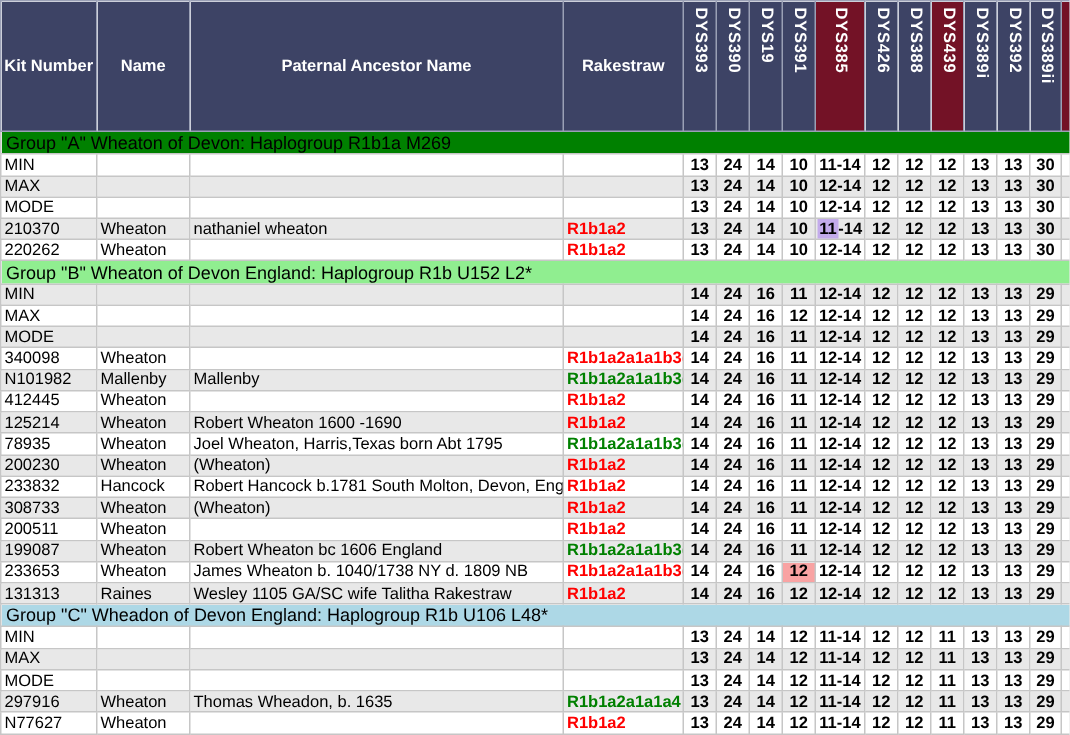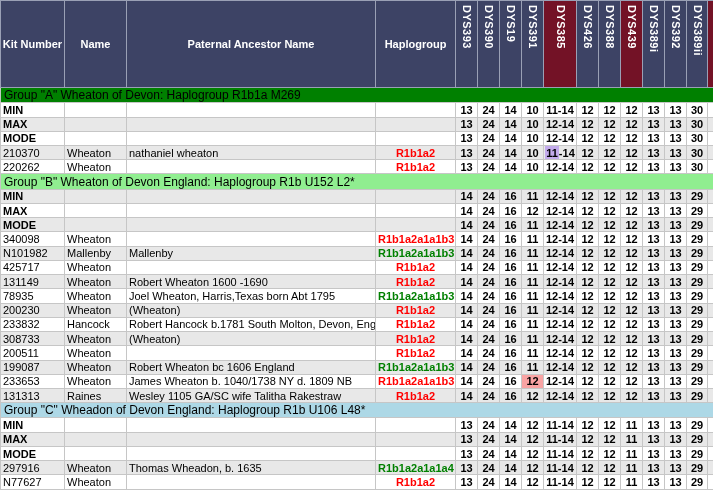--- a/index.html
+++ b/index.html
@@ -23,22 +23,22 @@
   th{background:var(--header_navy);color:#fff;font-size:11px;font-weight:bold;
      border:1px solid #9aa0b5;padding:0;overflow:hidden;}
   th.th-text{vertical-align:middle;text-align:center;}
   th.th-marker{vertical-align:top;text-align:center;padding-top:4px;}
   th.th-marker .vtext{writing-mode:vertical-rl;display:inline-block;line-height:1;
      letter-spacing:0.5px;white-space:nowrap;}
   th.maroon{background:var(--header_maroon);}
   td{border:1px solid var(--grid);font-size:11px;color:#000;padding:0 2px;
      white-space:nowrap;overflow:hidden;height:14px;}
   td.kit,td.name,td.anc{text-align:left;}
-  td.kit.bold{font-weight:bold;}
-  td.hap{font-weight:bold;text-align:center;}
+  td.kit.bold{font-weight:normal;}
+  td.hap{font-weight:bold;}
   td.hap.hg-red{color:var(--hg_red);}
   td.hap.hg-green{color:var(--hg_green);}
   td.val{text-align:center;font-weight:bold;padding:0;}
   td.sliver{padding:0;}
   tr.stripe td{background:var(--stripe_gray);}
   td.group-cell{font-size:12px;padding:0 0 0 3px;border-left:1px solid var(--grid);
      border-right:1px solid var(--grid);}
   td.band-green{background:var(--band_green);}
   td.band-lightgreen{background:var(--band_lightgreen);}
   td.band-lightblue{background:var(--band_lightblue);}
@@ -65,21 +65,21 @@
     <col style="width:22px">
       <col style="width:22px">
       <col style="width:21px">
       <col style="width:6px">
   </colgroup>
   <thead>
     <tr id="header-row">
         <th class="th-text">Kit Number</th>
         <th class="th-text">Name</th>
         <th class="th-text">Paternal Ancestor Name</th>
-        <th class="th-text">Haplogroup</th>
+        <th class="th-text">Rakestraw</th>
         <th class="th-marker"><span class="vtext">DYS393</span></th>
         <th class="th-marker"><span class="vtext">DYS390</span></th>
         <th class="th-marker"><span class="vtext">DYS19</span></th>
         <th class="th-marker"><span class="vtext">DYS391</span></th>
         <th class="th-marker maroon"><span class="vtext">DYS385</span></th>
         <th class="th-marker"><span class="vtext">DYS426</span></th>
         <th class="th-marker"><span class="vtext">DYS388</span></th>
         <th class="th-marker maroon"><span class="vtext">DYS439</span></th>
         <th class="th-marker"><span class="vtext">DYS389i</span></th>
         <th class="th-marker"><span class="vtext">DYS392</span></th>
@@ -268,39 +268,39 @@
         <td class="val">12-14</td>
         <td class="val">12</td>
         <td class="val">12</td>
         <td class="val">12</td>
         <td class="val">13</td>
         <td class="val">13</td>
         <td class="val">29</td>
         <td class="sliver"></td>
       </tr>
       <tr>
-        <td class="kit">425717</td>
-        <td class="name">Wheaton</td>
-        <td class="anc"></td>
-        <td class="hap hg-red">R1b1a2</td>
-        <td class="val">14</td>
-        <td class="val">24</td>
-        <td class="val">16</td>
-        <td class="val">11</td>
-        <td class="val">12-14</td>
-        <td class="val">12</td>
-        <td class="val">12</td>
-        <td class="val">12</td>
-        <td class="val">13</td>
-        <td class="val">13</td>
-        <td class="val">29</td>
-        <td class="sliver"></td>
-      </tr>
-      <tr class="stripe">
-        <td class="kit">131149</td>
+        <td class="kit">412445</td>
+        <td class="name">Wheaton</td>
+        <td class="anc"></td>
+        <td class="hap hg-red">R1b1a2</td>
+        <td class="val">14</td>
+        <td class="val">24</td>
+        <td class="val">16</td>
+        <td class="val">11</td>
+        <td class="val">12-14</td>
+        <td class="val">12</td>
+        <td class="val">12</td>
+        <td class="val">12</td>
+        <td class="val">13</td>
+        <td class="val">13</td>
+        <td class="val">29</td>
+        <td class="sliver"></td>
+      </tr>
+      <tr class="stripe">
+        <td class="kit">125214</td>
         <td class="name">Wheaton</td>
         <td class="anc">Robert Wheaton 1600 -1690</td>
         <td class="hap hg-red">R1b1a2</td>
         <td class="val">14</td>
         <td class="val">24</td>
         <td class="val">16</td>
         <td class="val">11</td>
         <td class="val">12-14</td>
         <td class="val">12</td>
         <td class="val">12</td>

